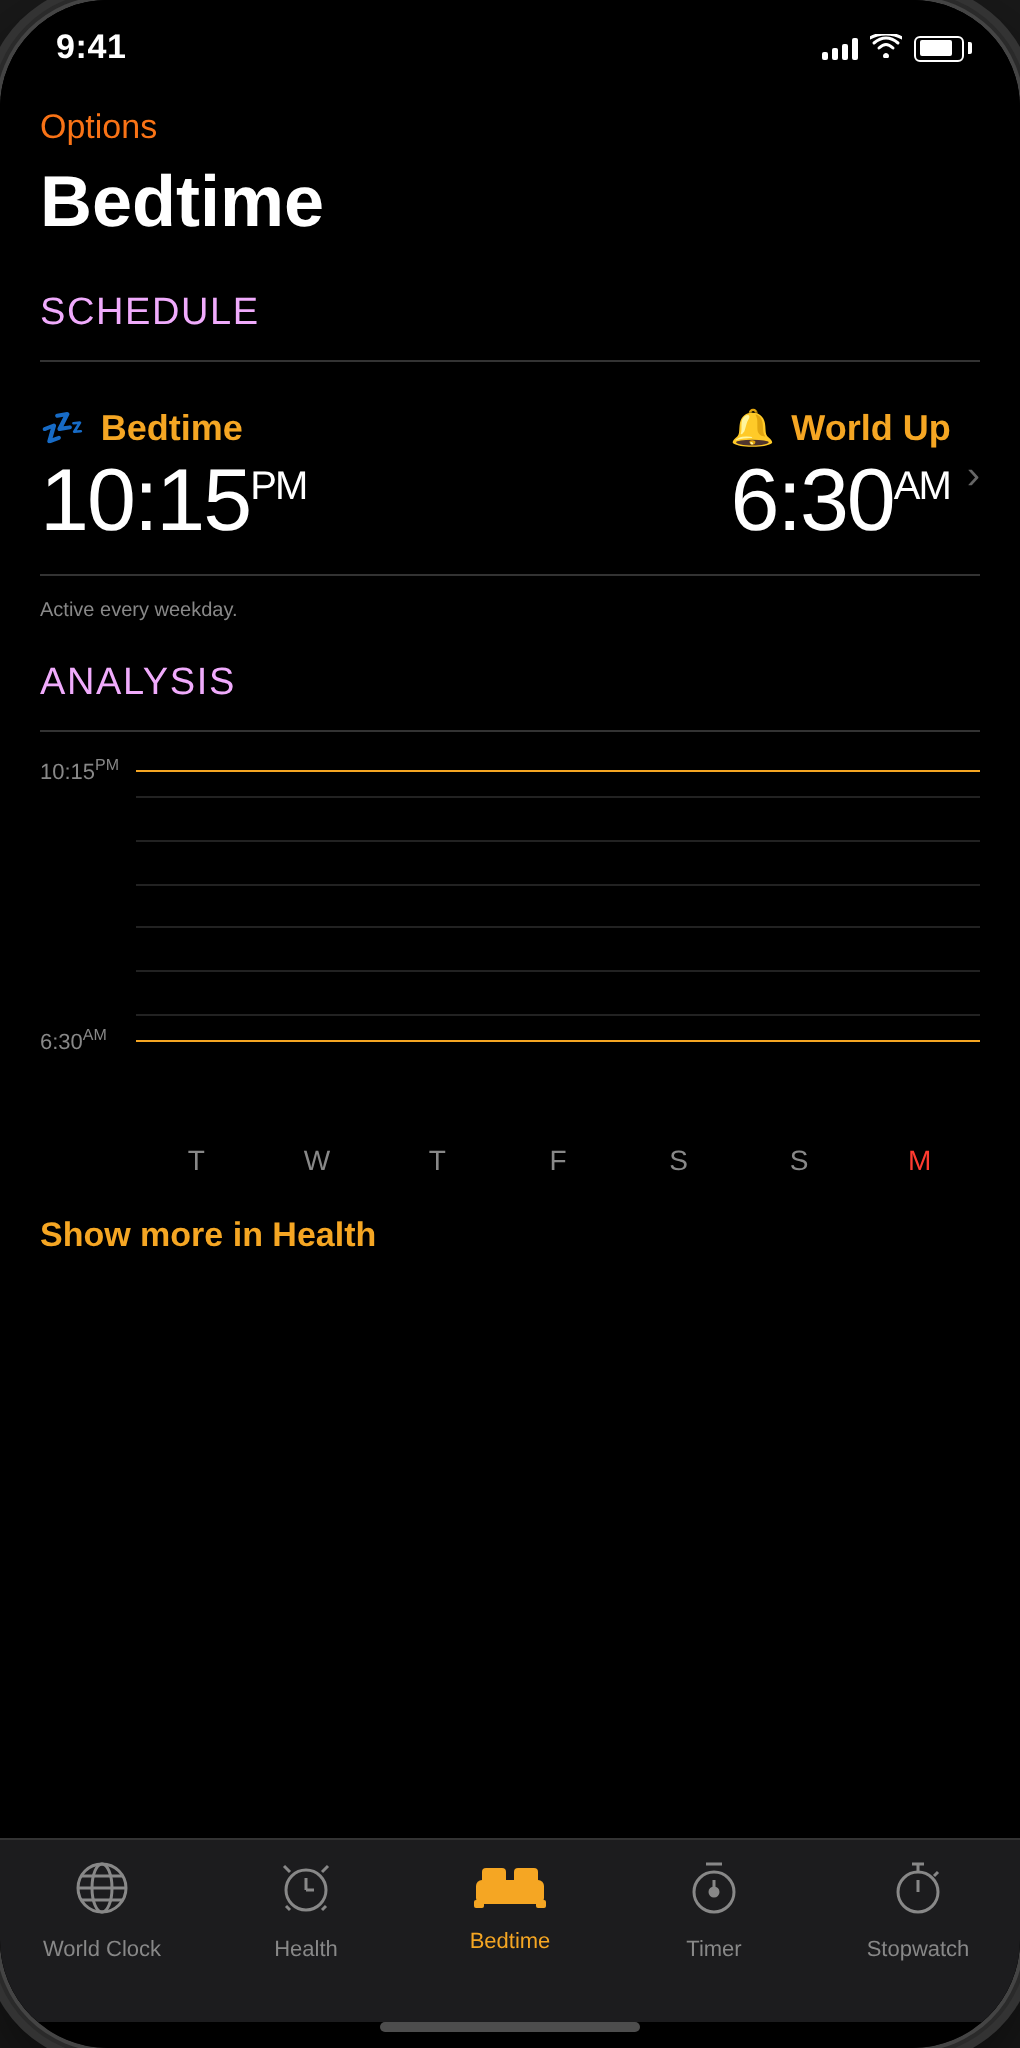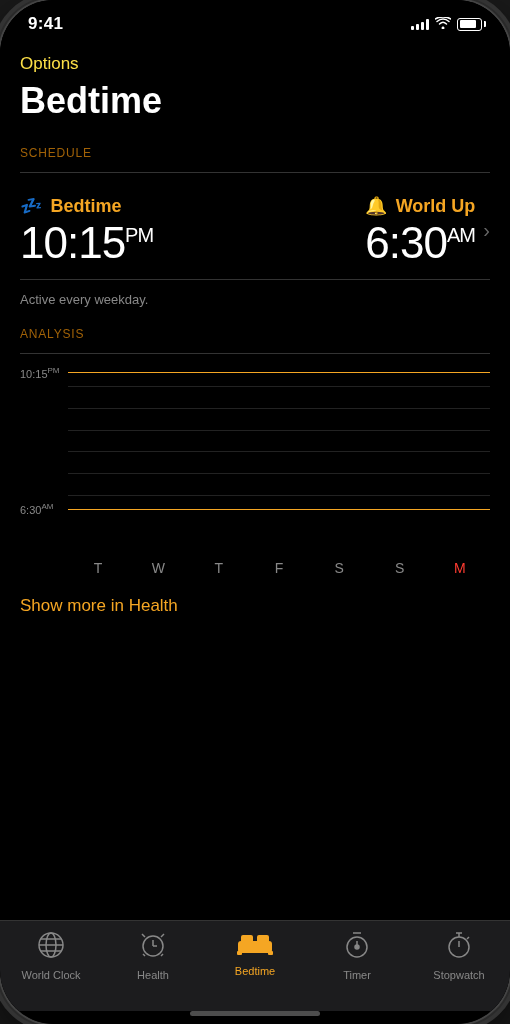--- a/index.html
+++ b/index.html
@@ -144,37 +144,37 @@
     
     .content {
       flex: 1;
       overflow-y: auto;
       background: #000;
       padding: 0 20px;
     }
     .content::-webkit-scrollbar { display: none; }
 
     .options-link {
-      color: #fde047;
+      color: #f97316;
       font-size: 17px;
       margin-top: 12px;
       margin-bottom: 6px;
       display: block;
     }
 
     .page-title {
       color: #fff;
       font-size: 36px;
       font-weight: 700;
       margin-bottom: 20px;
     }
 
     .section-label {
-      color: #a16207;
-      font-size: 12px;
+      color: #f0abfc;
+      font-size: 19px;
       font-weight: 500;
       letter-spacing: 0.8px;
       text-transform: uppercase;
       margin-bottom: 12px;
       padding-top: 4px;
     }
 
     .divider {
       height: 1px;
       background: #333;
@@ -227,21 +227,21 @@
 
     .chevron-right {
       color: #666;
       font-size: 20px;
       align-self: center;
       margin-left: 8px;
     }
 
     .active-text {
       color: #888;
-      font-size: 13px;
+      font-size: 10px;
       margin: 8px 0 16px;
     }
 
     
     .analysis-section {
       margin-top: 4px;
     }
 
     .chart-area {
       position: relative;
@@ -321,20 +321,21 @@
 
     .day-label.today {
       color: #ff3b30;
     }
 
     .show-health {
       color: #f5a623;
       font-size: 17px;
       margin: 20px 0 30px;
       display: block;
+      font-weight: bold;
     }
 
     
     .tab-bar {
       background: #1c1c1e;
       border-top: 1px solid #333;
       display: flex;
       justify-content: space-around;
       align-items: flex-start;
       padding: 10px 0 30px;

